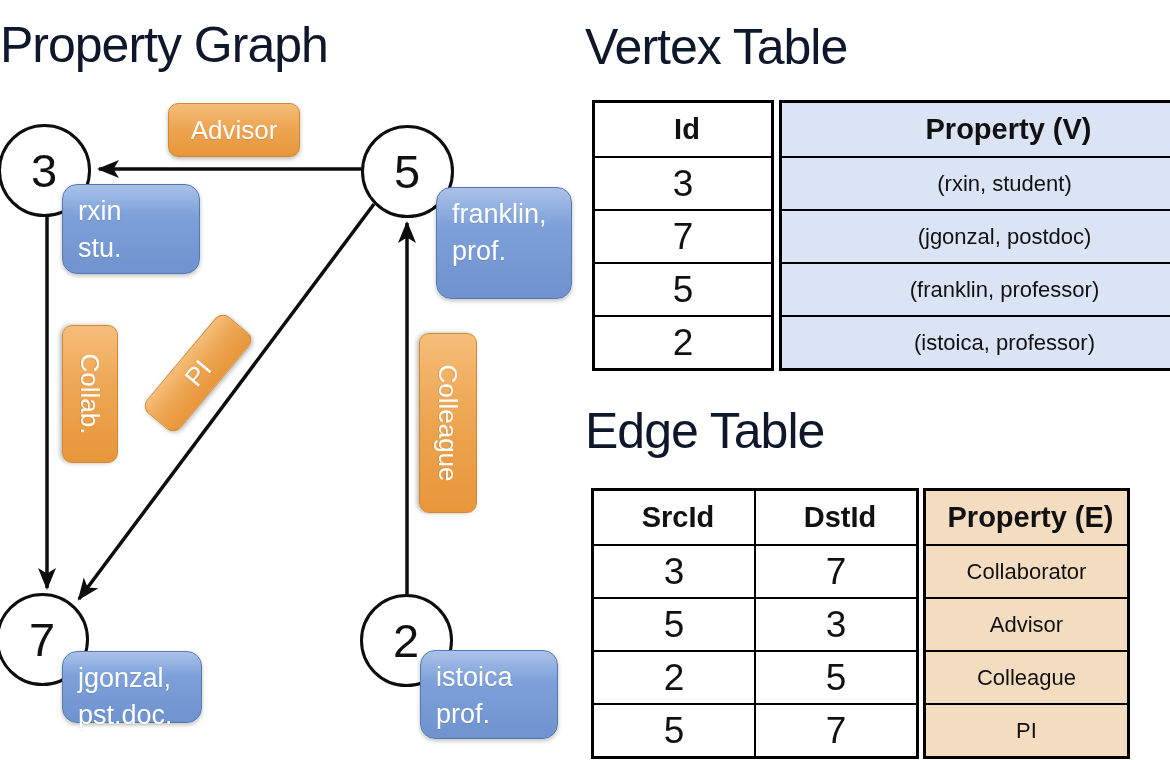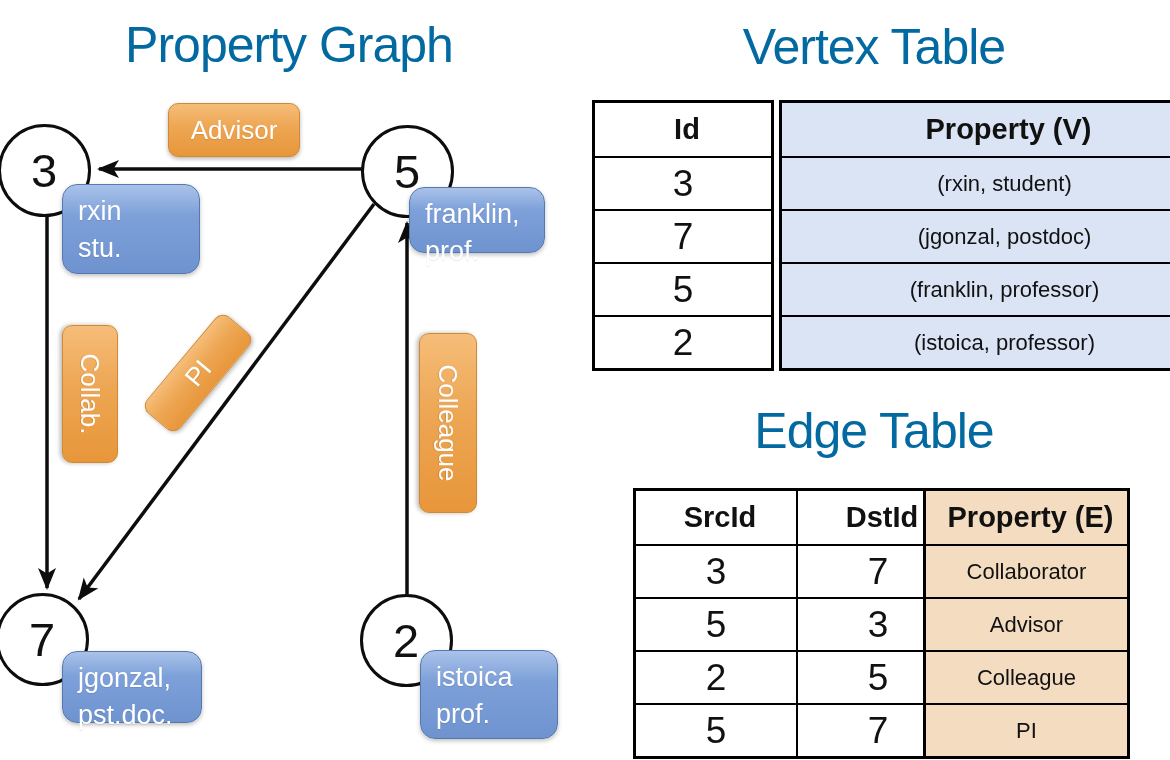--- a/index.html
+++ b/index.html
@@ -2,21 +2,21 @@
 <html><head>
 <meta charset="utf-8">
 <style>
   html,body{margin:0;padding:0;background:#fff;}
   #stage{
     position:relative; width:1170px; height:760px; overflow:hidden;
     background:#fff; font-family:"Liberation Sans", sans-serif;
   }
   
   .big-title{
-    position:absolute; text-align:center; color:#0369a1;
+    position:absolute; color:#0f172a;
     font-size:50px; letter-spacing:-1px; white-space:nowrap;
   }
   
   #edges-svg{position:absolute; left:0; top:0; z-index:1;}
   .node-circle{
     position:absolute; z-index:2; box-sizing:border-box;
     width:93px; height:93px; border:3.5px solid #0d0d0d; border-radius:50%;
     background:#fff; display:flex; align-items:center; justify-content:center;
     font-size:47px; color:#111;
   }
@@ -50,21 +50,21 @@
   .tbl .cell{
     box-sizing:border-box; display:flex; align-items:center; justify-content:center;
     color:#111; font-size:22px; white-space:nowrap;
   }
   .tbl .cell.num{font-size:37px;}
   .tbl .cell.hdr{font-weight:bold; font-size:29px;padding-left:8px;}
   .tbl .rline{border-top:2.5px solid #000;}
   .tbl .cline{border-left:2.5px solid #000;text-align:center;}
   .fill-v{background:#dbe4f4;}
   .fill-e{background:#f4dcc1;}
-  .two-col{grid-template-columns:160px 162px;margin-left:42px;}
+  .two-col{grid-template-columns:160px 162px;}
 </style>
 </head>
 <body>
 
 <div id="stage">
 
   <div class="big-title" style="left:0; top:16; top:16px; width:578px;">Property Graph</div>
   <div class="big-title" style="left:585px; top:402px; width:578px;">Edge Table</div>
   <div class="big-title" style="left:585px; top:18px; width:578px;">Vertex Table</div>
 
@@ -95,21 +95,21 @@
 
   <div class="edge-label" style="left:168px; top:103px; width:132px; height:54px;">Advisor</div>
   <div class="edge-label vert" style="left:21px; top:366px; width:138px; height:56px; transform:rotate(90deg);">Collab.</div>
   <div class="edge-label" style="left:135px; top:351px; width:126px; height:44px; transform:rotate(-50deg);">PI</div>
   <div class="edge-label vert" style="left:358px; top:394px; width:180px; height:58px; transform:rotate(90deg);">Colleague</div>
 
   <div class="prop-box" style="left:62px; top:184px; width:138px; height:90px;">
     <div>rxin</div>
     <div>stu.</div>
   </div>
-  <div class="prop-box" style="left:409px; top:187px; width:136px; height:66px;">
+  <div class="prop-box" style="left:436px; top:187px; width:136px; height:112px;">
     <div>franklin,</div>
     <div>prof.</div>
   </div>
   <div class="prop-box" style="left:62px; top:651px; width:140px; height:72px;">
     <div>jgonzal,</div>
     <div>pst.doc.</div>
   </div>
   <div class="prop-box" style="left:420px; top:650px; width:138px; height:89px;">
     <div>istoica</div>
     <div>prof.</div>

